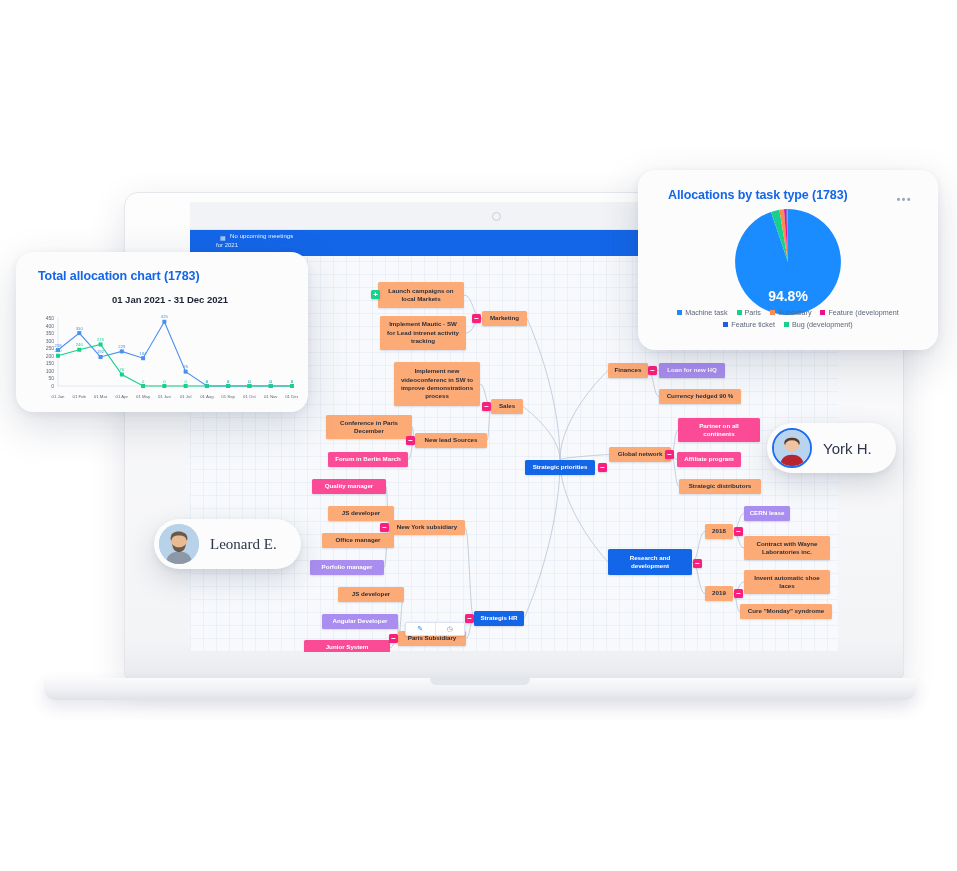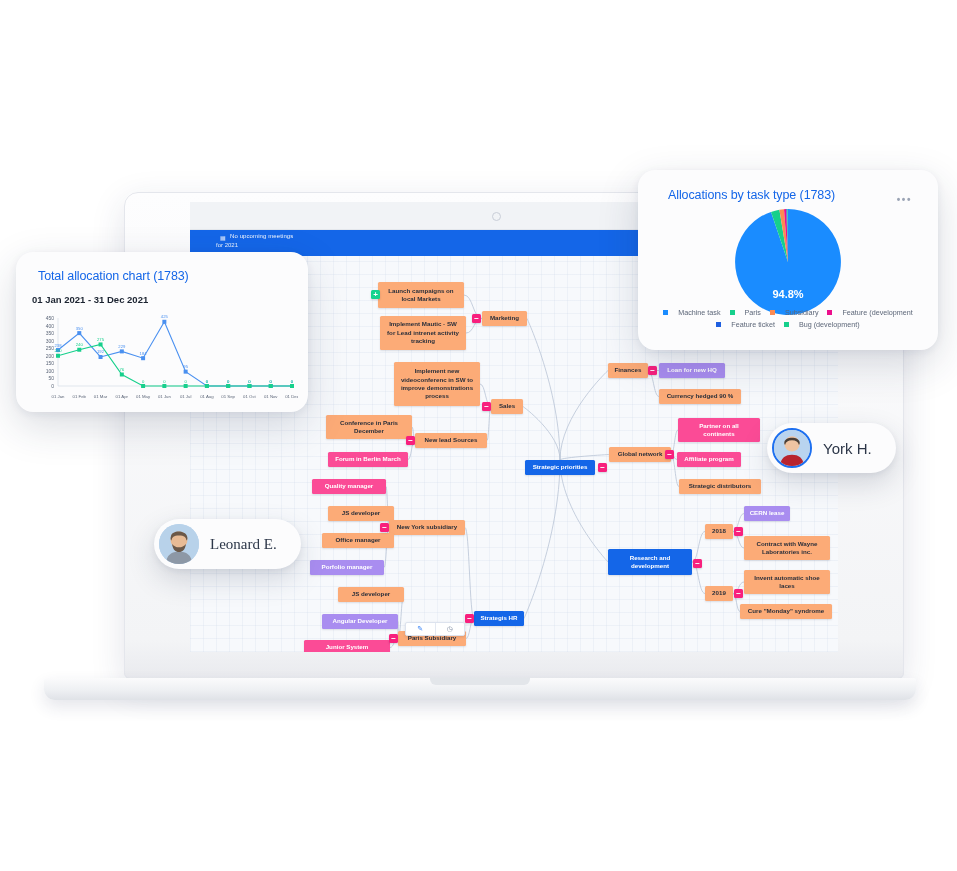--- a/index.html
+++ b/index.html
@@ -116,50 +116,50 @@
   }
   .mini-toolbar div + div { border-left: 1px solid #e4e9f2; color: #7e8ba0; }
 
   
   .card {
     position: absolute; background: #fcfcfd;
     border-radius: 17px;
     box-shadow: 0 14px 40px rgba(35,45,80,.17), 0 2px 8px rgba(35,45,80,.07);
   }
   .card-title {
-    color: #1466e8; font-weight: normal; letter-spacing: -.1px;
+    color: #1466e8; font-weight: bold; letter-spacing: -.1px;
   }
 
   
   #card-line { left: 16px; top: 252px; width: 292px; height: 160px; }
   #card-line .card-title { position: absolute; left: 22px; top: 17px; font-size: 12.5px; }
   #chart-range {
     position: absolute; left: 0; right: 0; top: 42px;
-    text-align: left; font-size: 9.5px; font-weight: bold; color: #1b2330; padding-left: 16px;
+    text-align: center; font-size: 9.5px; font-weight: bold; color: #1b2330; padding-left: 16px;
   }
   #line-svg { position: absolute; left: 12px; top: 58px; }
 
   
   #card-pie { left: 638px; top: 170px; width: 300px; height: 180px; }
   #card-pie .card-title { position: absolute; left: 30px; top: 18px; font-size: 12.5px; }
   .kebab {
     position: absolute; right: 26px; top: 24px;
     color: #9aa3b4; letter-spacing: 1.6px; font-size: 10px; font-weight: bold;
   }
   #pie-svg { position: absolute; left: 96px; top: 38px; }
   #pie-center-label {
     position: absolute; left: 0; right: 0; top: 118px;
-    text-align: center; font-size: 11px; font-weight: bold; color: #fff;
+    text-align: center; font-size: 14px; font-weight: bold; color: #fff;
   }
   .legend {
     position: absolute; left: 10px; right: 10px; top: 138px;
     display: flex; flex-wrap: wrap; justify-content: center;
     gap: 3px 9px; font-size: 7.2px; color: #5c6678;
   }
-  .legend .li { display: flex; align-items: center; gap: 10px; white-space: nowrap; }
+  .legend .li { display: flex; align-items: center; gap: 3px; white-space: nowrap; }
   .legend .sw { width: 5px; height: 5px; display: inline-block; }
 
   
   .pill {
     position: absolute; display: flex; align-items: center;
     background: #fcfcfd; border-radius: 40px; padding: 5px 24px 5px 5px;
     box-shadow: 0 11px 28px rgba(35,45,80,.17), 0 2px 6px rgba(35,45,80,.08);
   }
   .pill .avatar {
     width: 40px; height: 40px; border-radius: 50%;

